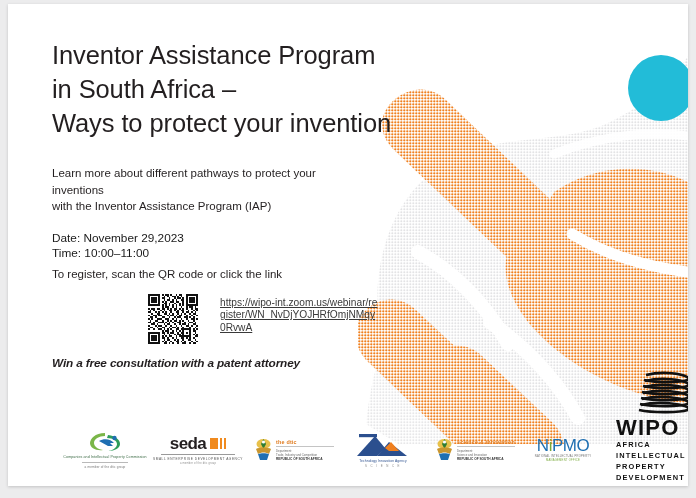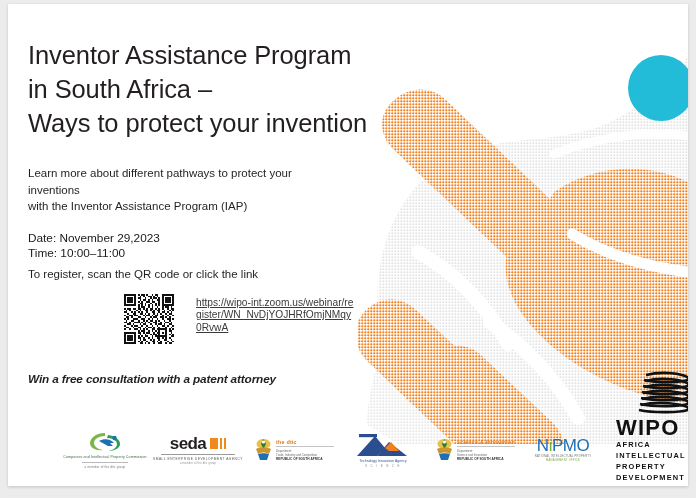--- a/index.html
+++ b/index.html
@@ -43,21 +43,21 @@
     top: 51px;
     width: 66px;
     height: 66px;
     border-radius: 50%;
     background: #22bcd8;
   }
 
   
   #content {
     position: absolute;
-    left: 20px;
+    left: 44px;
     top: 34px;
     width: 420px;
   }
 
   #title {
     font-size: 25.5px;
     line-height: 34px;
     color: #231f20;
     font-weight: 400;
     letter-spacing: -0.1px;
@@ -110,21 +110,21 @@
     line-height: 12.6px;
     color: #3a3a3a;
     text-decoration: underline;
     word-break: break-all;
     width: 160px;
     padding-top: 3px;
     display: block;
   }
 
   #tagline {
-    margin: 28px 0 0 0;
+    margin: 12px 0 0 0;
     font-size: 11.8px;
     font-style: italic;
     font-weight: bold;
     color: #231f20;
     letter-spacing: -0.15px;
   }
 
   
   #logos {
     position: absolute;

